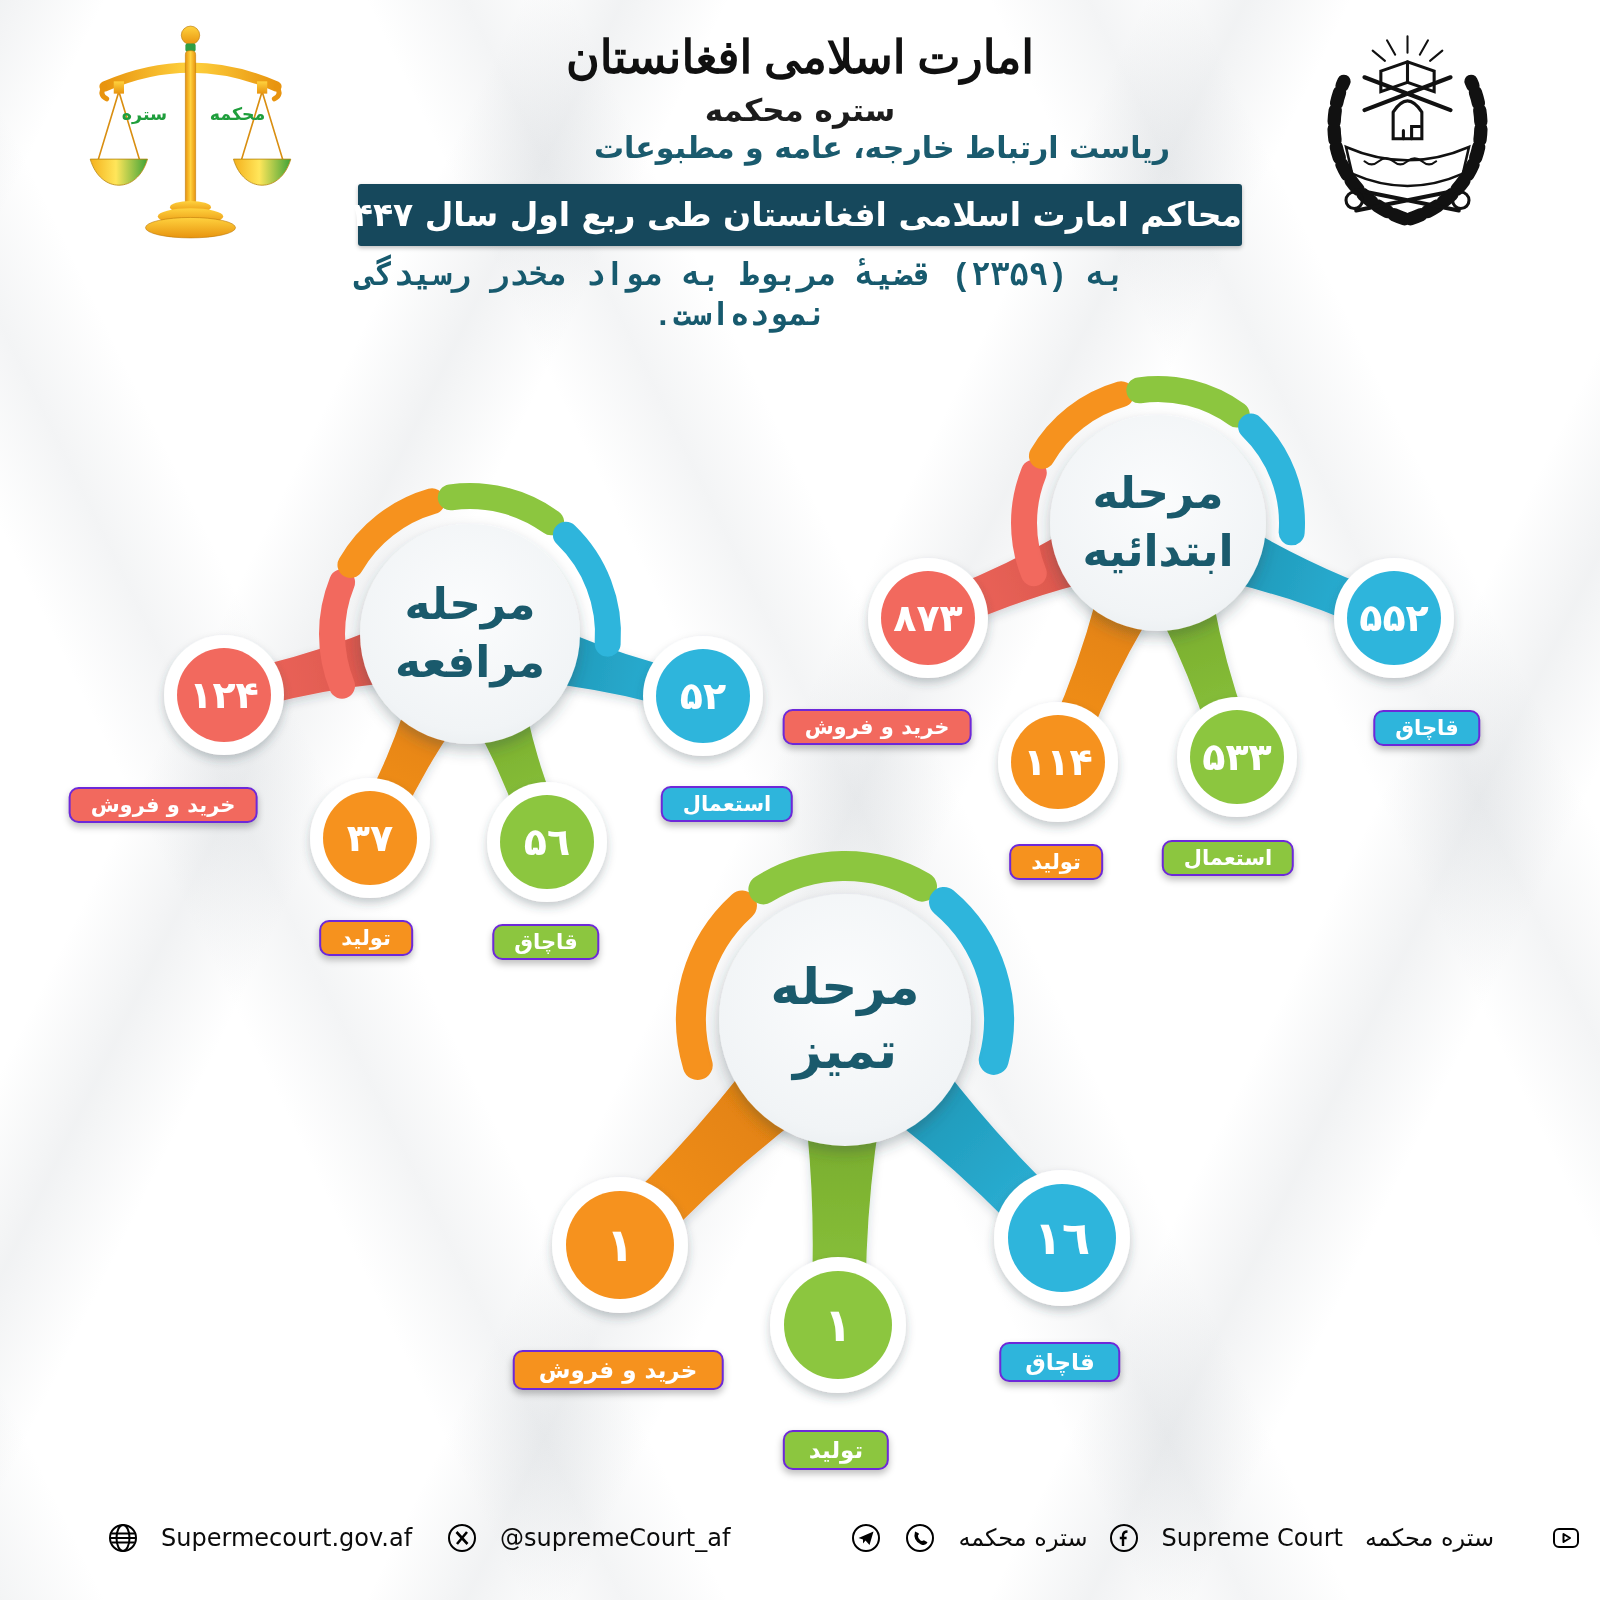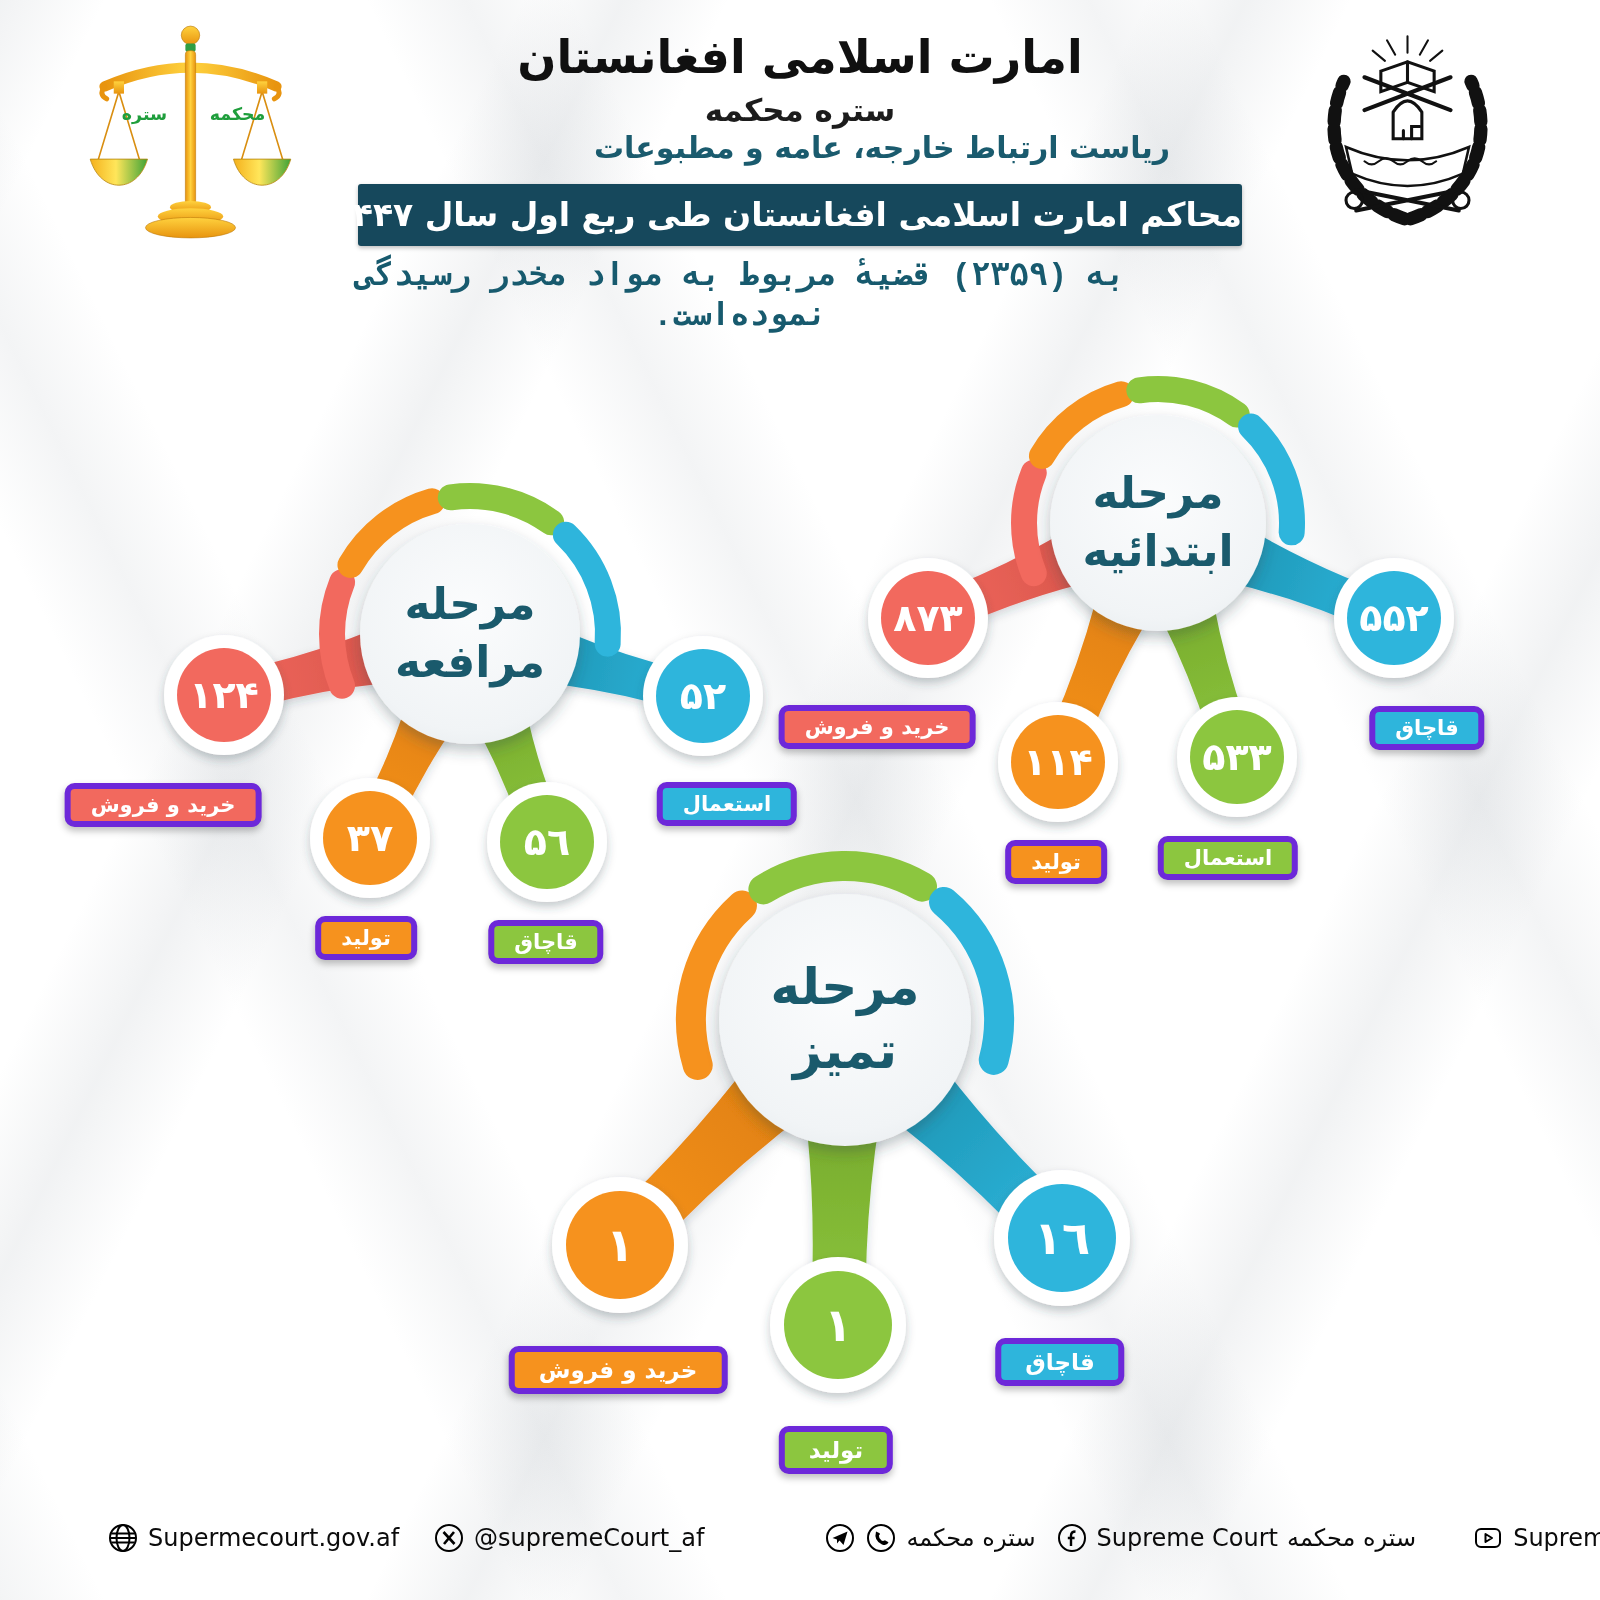--- a/index.html
+++ b/index.html
@@ -14,20 +14,21 @@
     background-image:
       repeating-linear-gradient(116deg, rgba(140,150,160,0.12) 0px, rgba(255,255,255,0) 95px 470px, rgba(140,150,160,0.12) 560px),
       repeating-linear-gradient(64deg,  rgba(140,150,160,0.10) 0px, rgba(255,255,255,0) 95px 470px, rgba(140,150,160,0.10) 560px);
   }
   .abs{position:absolute;}
   
   .h-callig{
     left:430px;top:30px;width:740px;text-align:center;
     font-size:46px;font-weight:bold;color:#101010;direction:rtl;
     letter-spacing:-1px;
+    font-family:Liberation Serif, serif;
   }
   .h-court{
     left:430px;top:92px;width:740px;text-align:center;
     font-size:31px;font-weight:bold;color:#1c1c1c;direction:rtl;
   }
   .h-dir{
     left:430px;top:130px;width:740px;text-align:right;
     font-size:30px;font-weight:bold;color:#1a5b6e;direction:rtl;
   }
   .h-banner{
@@ -37,30 +38,30 @@
     box-shadow:0 2px 4px rgba(0,0,0,0.25);
   }
   .h-sub{
     left:280px;top:255px;width:920px;text-align:center;direction:rtl;
     font-size:32px;font-weight:bold;color:#175a6e;font-family:Liberation Mono, monospace;
   }
   
   .pill{
     position:absolute;transform:translate(-50%,-50%);
     color:#fff;font-weight:bold;font-size:21px;direction:rtl;
-    padding:4px 20px;border:6px solid #6d28d9;border-radius:10px;
+    padding:4px 20px;border:2px solid #6d28d9;border-radius:10px;
     box-shadow:0 4px 7px rgba(0,0,0,0.25);white-space:nowrap;
   }
   .pill.big{font-size:23px;padding:5px 24px;}
   
   .footer{
     position:absolute;left:95px;right:50px;top:1510px;height:56px;
     display:flex;align-items:center;color:#0b0b0b;font-size:24px;
   }
-  .fitem{display:flex;align-items:center;gap:9px;white-space:nowrap;}
+  .fitem{display:flex;align-items:center;gap:22px;white-space:nowrap;}
   .fitem .fa{direction:rtl;unicode-bidi:isolate;}
   .ficon{display:inline-flex;width:32px;height:32px;}
   .ficon svg{width:32px;height:32px;}
   #diagrams-canvas{position:absolute;left:0;top:0;}
   .logo-svg{position:absolute;}
 </style>
 </head>
 <body>
 
 <div class="stage">

